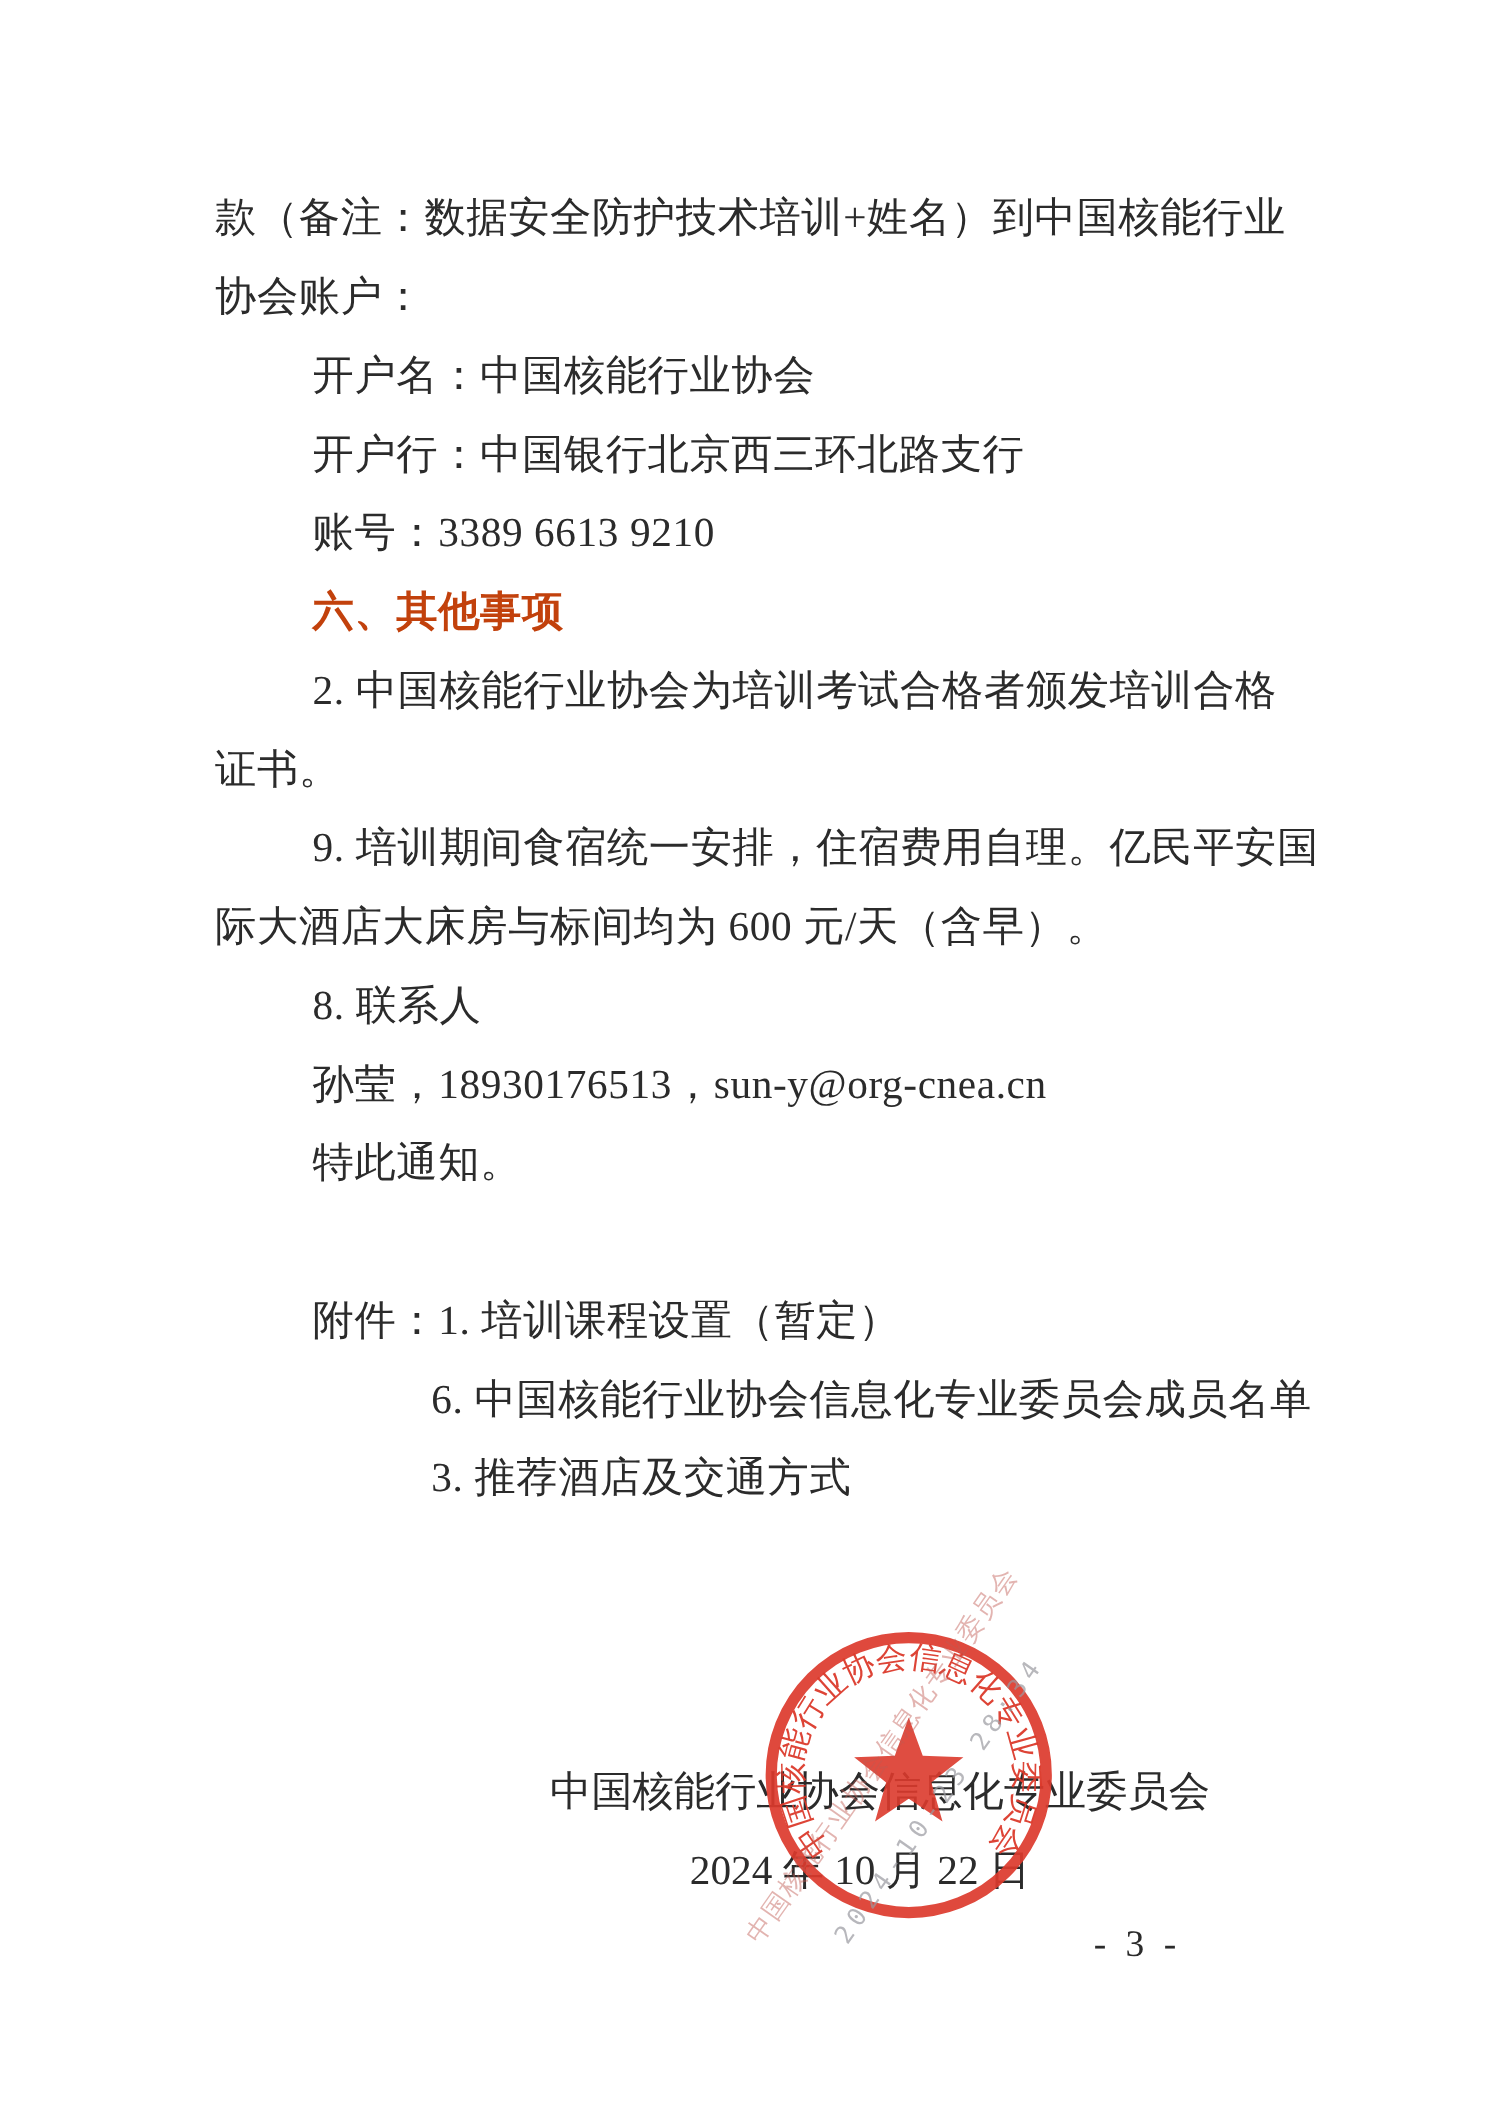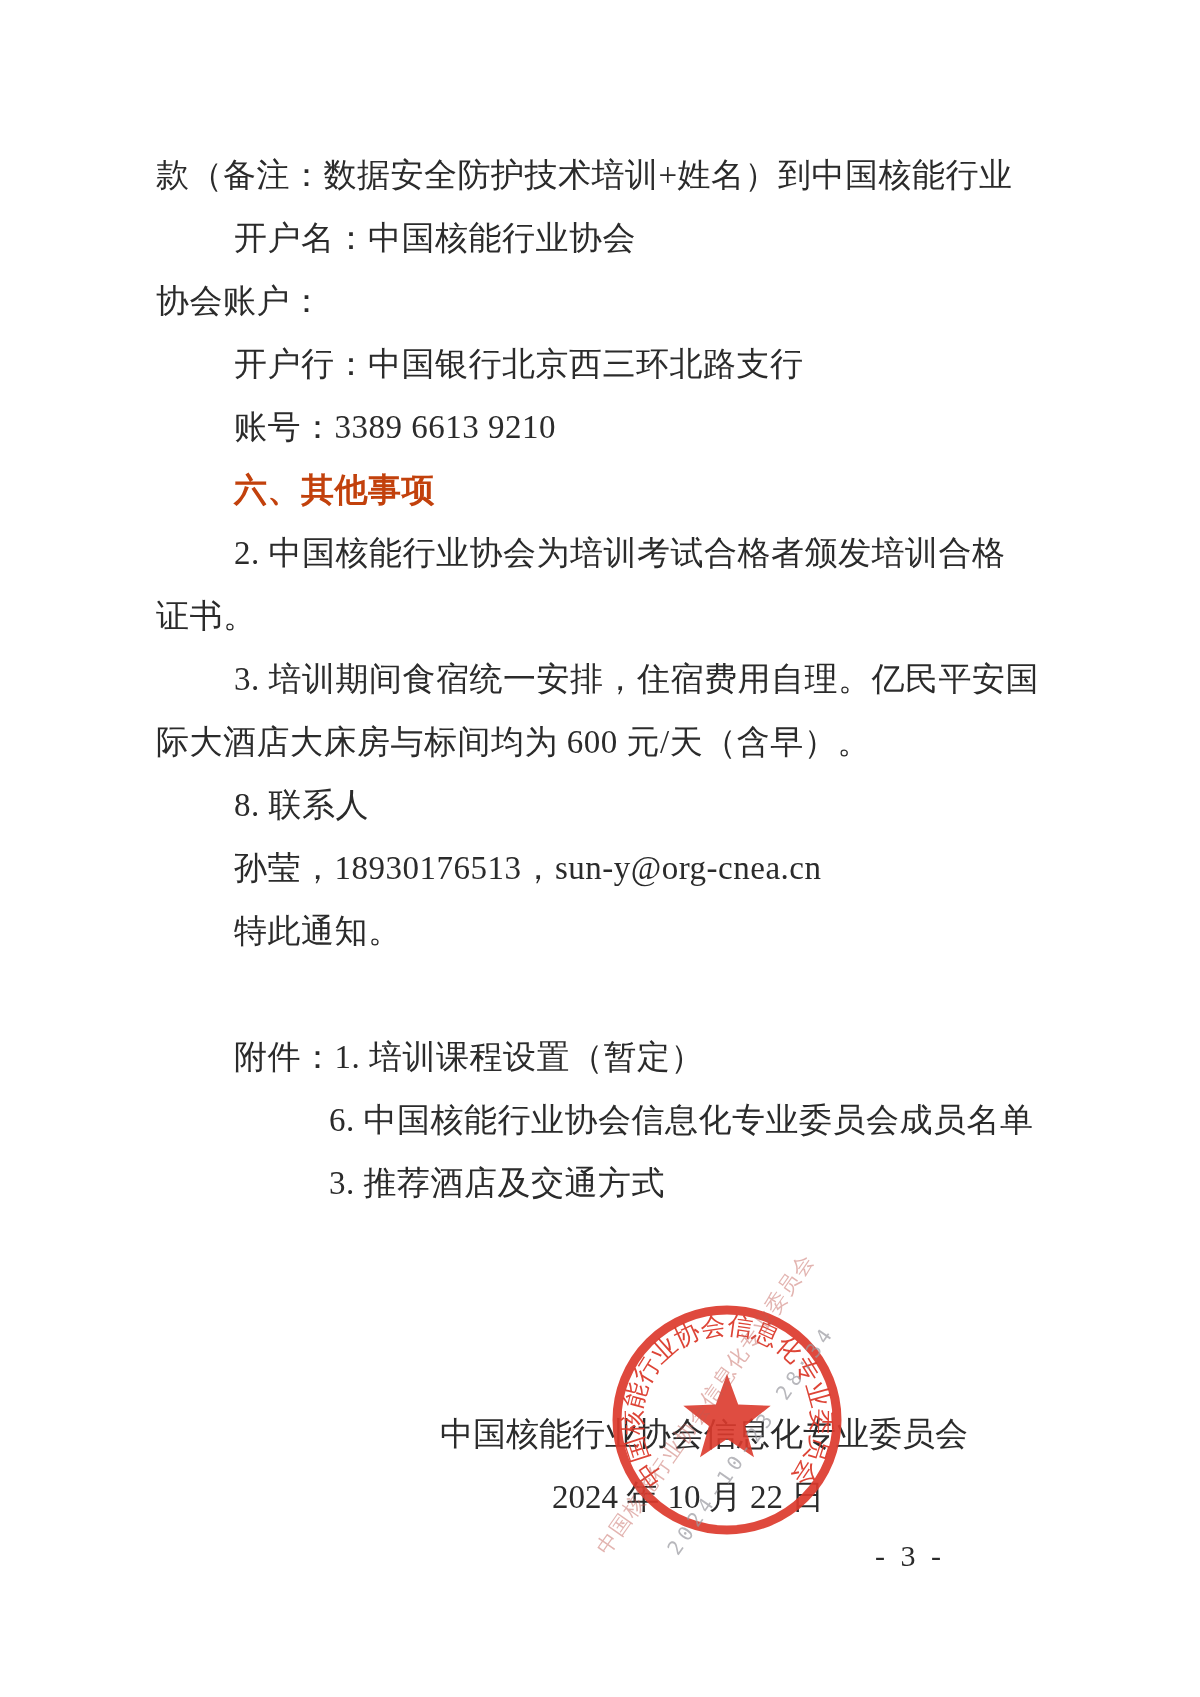--- a/index.html
+++ b/index.html
@@ -11,21 +11,21 @@
     position: relative;
     width: 1200px;
     height: 1697px;
     background: #ffffff;
     overflow: hidden;
     font-family: "Liberation Serif", "DejaVu Serif", serif;
     color: #2b2b2b;
   }
   .doc-body {
     position: absolute;
-    left: 156px;
+    left: 172px;
     top: 144px;
     width: 872px;
     font-size: 33px;
     letter-spacing: 0.5px;
   }
   .line {
     height: 63px;
     line-height: 63px;
     white-space: nowrap;
   }
@@ -76,28 +76,28 @@
     pointer-events: none;
   }
 </style>
 </head>
 <body>
 
 <div class="page">
 
   <div class="doc-body" id="doc-body">
       <div class="line indent-0">款（备注：数据安全防护技术培训+姓名）到中国核能行业</div>
+      <div class="line indent-0">协会账户：</div>
       <div class="line indent-1">开户名：中国核能行业协会</div>
-      <div class="line indent-0">协会账户：</div>
       <div class="line indent-1">开户行：中国银行北京西三环北路支行</div>
       <div class="line indent-1">账号：3389 6613 9210</div>
       <div class="line indent-1 bold">六、其他事项</div>
       <div class="line indent-1">2. 中国核能行业协会为培训考试合格者颁发培训合格</div>
       <div class="line indent-0">证书。</div>
-      <div class="line indent-1">3. 培训期间食宿统一安排，住宿费用自理。亿民平安国</div>
+      <div class="line indent-1">9. 培训期间食宿统一安排，住宿费用自理。亿民平安国</div>
       <div class="line indent-0">际大酒店大床房与标间均为 600 元/天（含早）。</div>
       <div class="line indent-1">8. 联系人</div>
       <div class="line indent-1">孙莹，18930176513，sun-y@org-cnea.cn</div>
       <div class="line indent-1">特此通知。</div>
       <div class="blank"></div>
       <div class="line indent-1">附件：1. 培训课程设置（暂定）</div>
       <div class="line indent-2">6. 中国核能行业协会信息化专业委员会成员名单</div>
       <div class="line indent-2">3. 推荐酒店及交通方式</div>
     </div>
 

